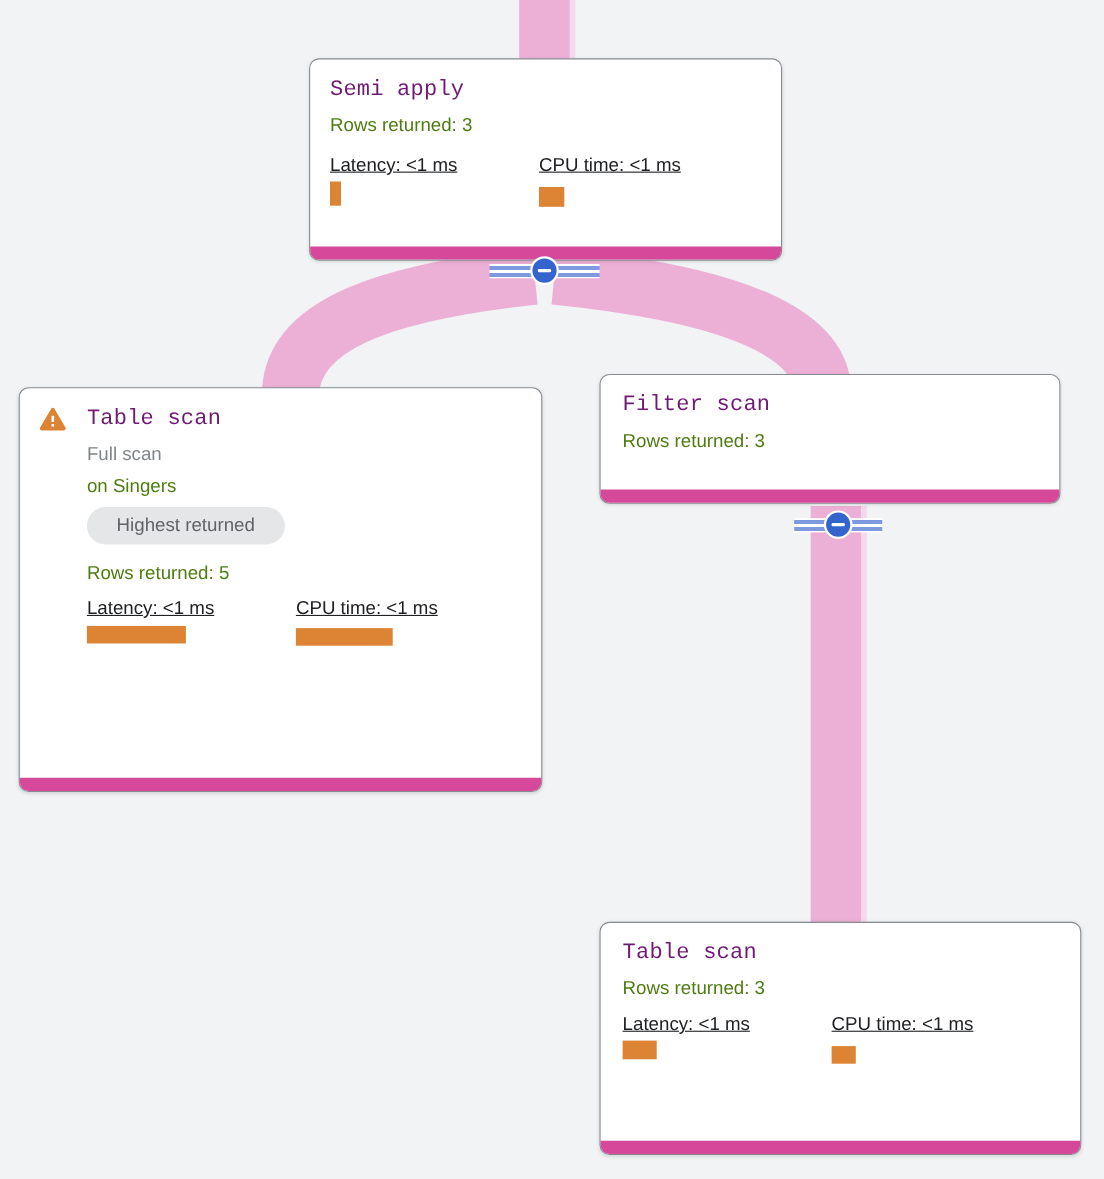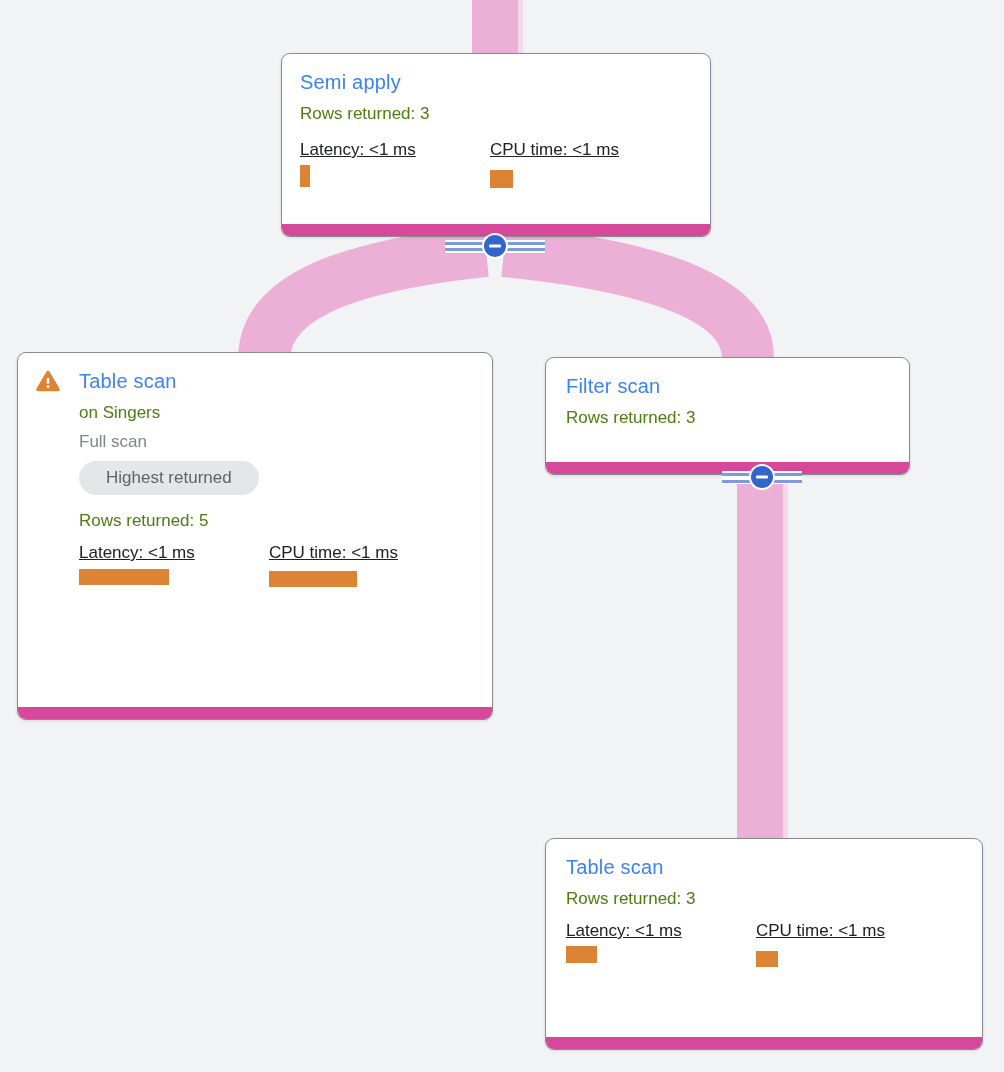--- a/index.html
+++ b/index.html
@@ -25,21 +25,21 @@
     position:absolute; left:0; right:0; bottom:0; height:12px;
     background:#d5489a; border-radius:0 0 8px 8px;
   }
   .card .inner { position:relative; padding:15px 16px 0 18px; }
   .card.indented .inner { padding-left:61px; }
 
   .warn-wrap { position:absolute; left:18px; top:17px; width:24px; height:22px; }
 
   .node-title {
     font-size:20px; font-weight:500; letter-spacing:.2px;
-    line-height:26px; margin-bottom:9px; color:#3b82f6;
+    line-height:26px; margin-bottom:9px; color:#701a75;font-family:Liberation Mono, monospace;
   }
   .line { font-size:17px; line-height:20px; margin-bottom:12px; color:#4d7c0f; }
   .line.tight { margin-bottom:9px; }
   .muted { color:#80868b; }
 
   .badge {
     display:inline-block;
     background:#e5e6e8; color:#5f6368;
     font-size:17px; line-height:34px; height:34px;
     padding:0 27px; border-radius:17px;
@@ -117,41 +117,41 @@
   <div class="card indented" style="left:17px; top:352px; width:476px; height:368px;">
     <span class="warn-wrap">
       <svg viewBox="0 0 24 22" width="24" height="22">
         <path d="M12 2.5 L22 19.5 H2 Z" fill="#dd8434" stroke="#dd8434" stroke-width="3.5" stroke-linejoin="round"></path>
         <rect x="10.8" y="8" width="2.4" height="5.6" fill="#ffffff"></rect>
         <rect x="10.8" y="15.4" width="2.4" height="2.4" fill="#ffffff"></rect>
       </svg>
     </span>
     <div class="inner">
       <div class="node-title">Table scan</div>
+      <div class="line tight muted">Full scan</div>
       <div class="line tight">on Singers</div>
-      <div class="line tight muted">Full scan</div>
       <div class="badge-col">
         <span class="badge">Highest returned</span>
       </div>
       <div class="line">Rows returned: 5</div>
       <div class="metrics-row" style="margin-top:4px;">
         <div class="metric-col">
           <div class="metric-label">Latency: &lt;1 ms</div>
           <div class="metric-bar" style="width:90px;height:16px;margin-top:6px;"></div>
         </div>
         <div class="metric-col">
           <div class="metric-label">CPU time: &lt;1 ms</div>
           <div class="metric-bar" style="width:88px;height:16px;margin-top:8px;"></div>
         </div>
       </div>
     </div>
     <div class="accent-bar"></div>
   </div>
 
-  <div class="card" style="left:545px; top:357px; width:365px; height:118px;">
+  <div class="card" style="left:545px; top:340px; width:419px; height:118px;">
     <div class="inner" style="padding-left:20px;">
       <div class="node-title">Filter scan</div>
       <div class="line">Rows returned: 3</div>
     </div>
     <div class="accent-bar"></div>
   </div>
 
   <div class="collapse-ctl" style="left:722px; top:464px; width:80px; height:26px;">
     <div class="stripes"></div>
     <button class="collapse-btn" aria-label="collapse">

